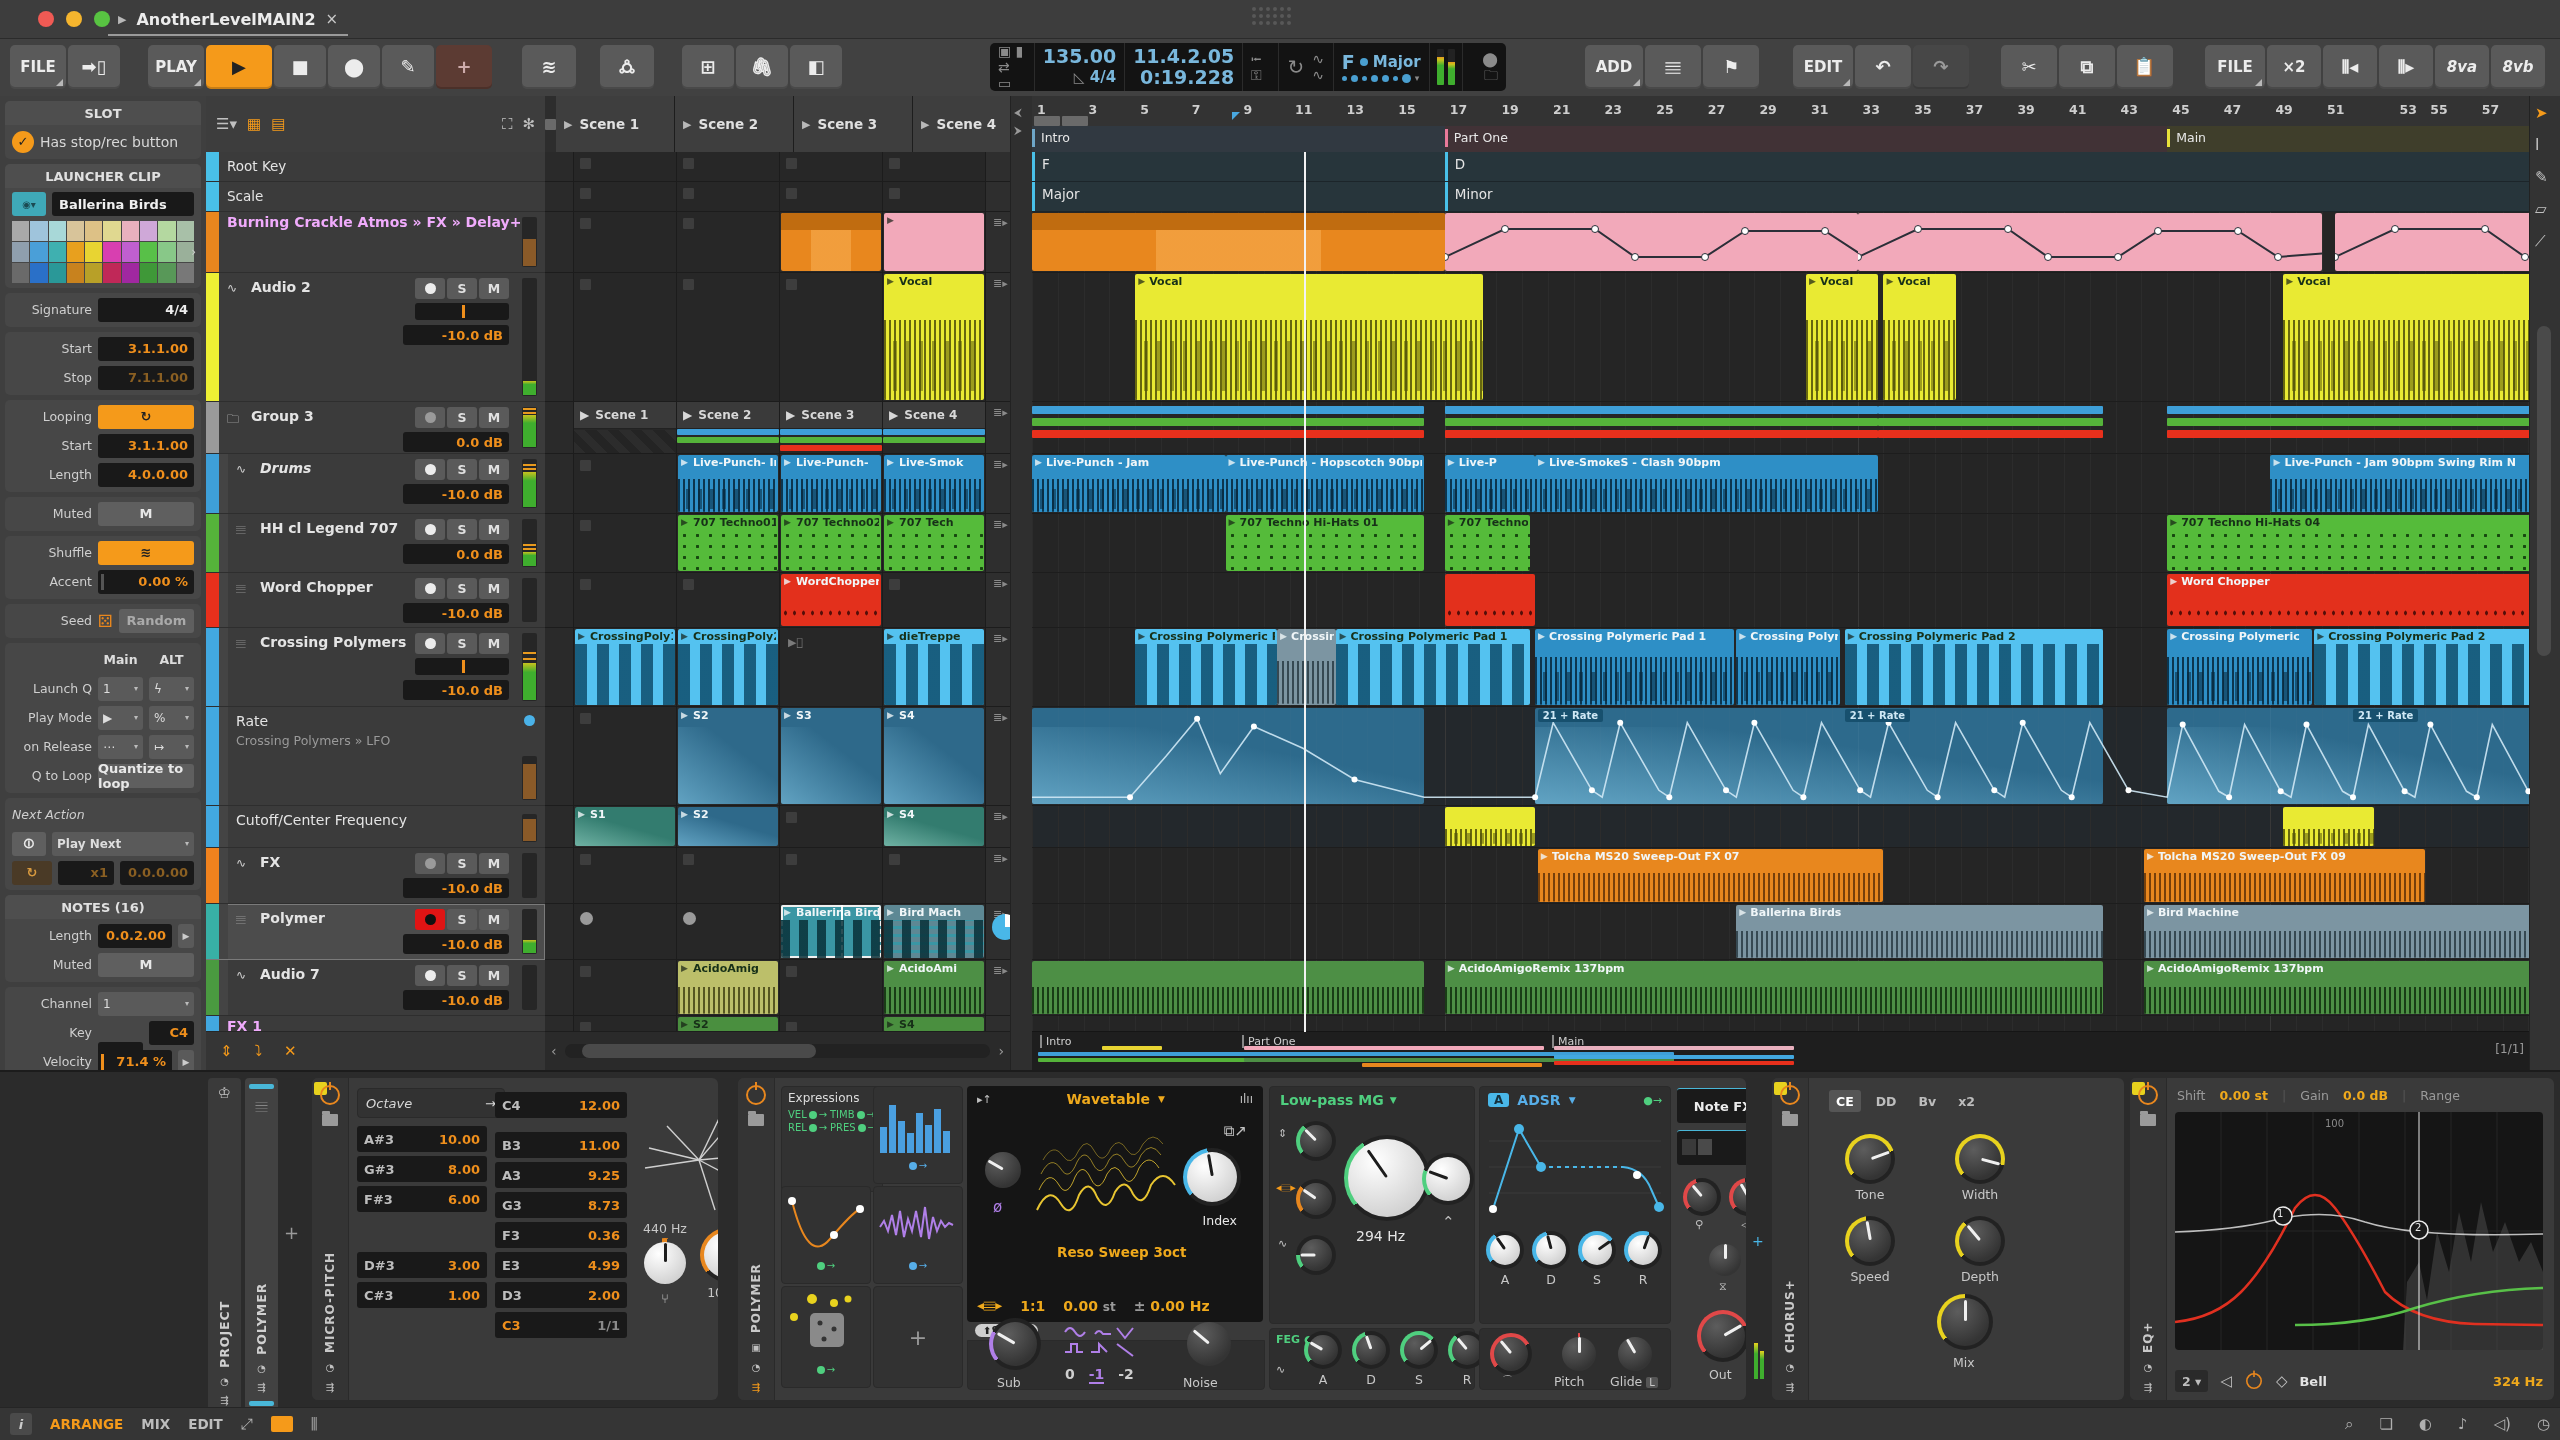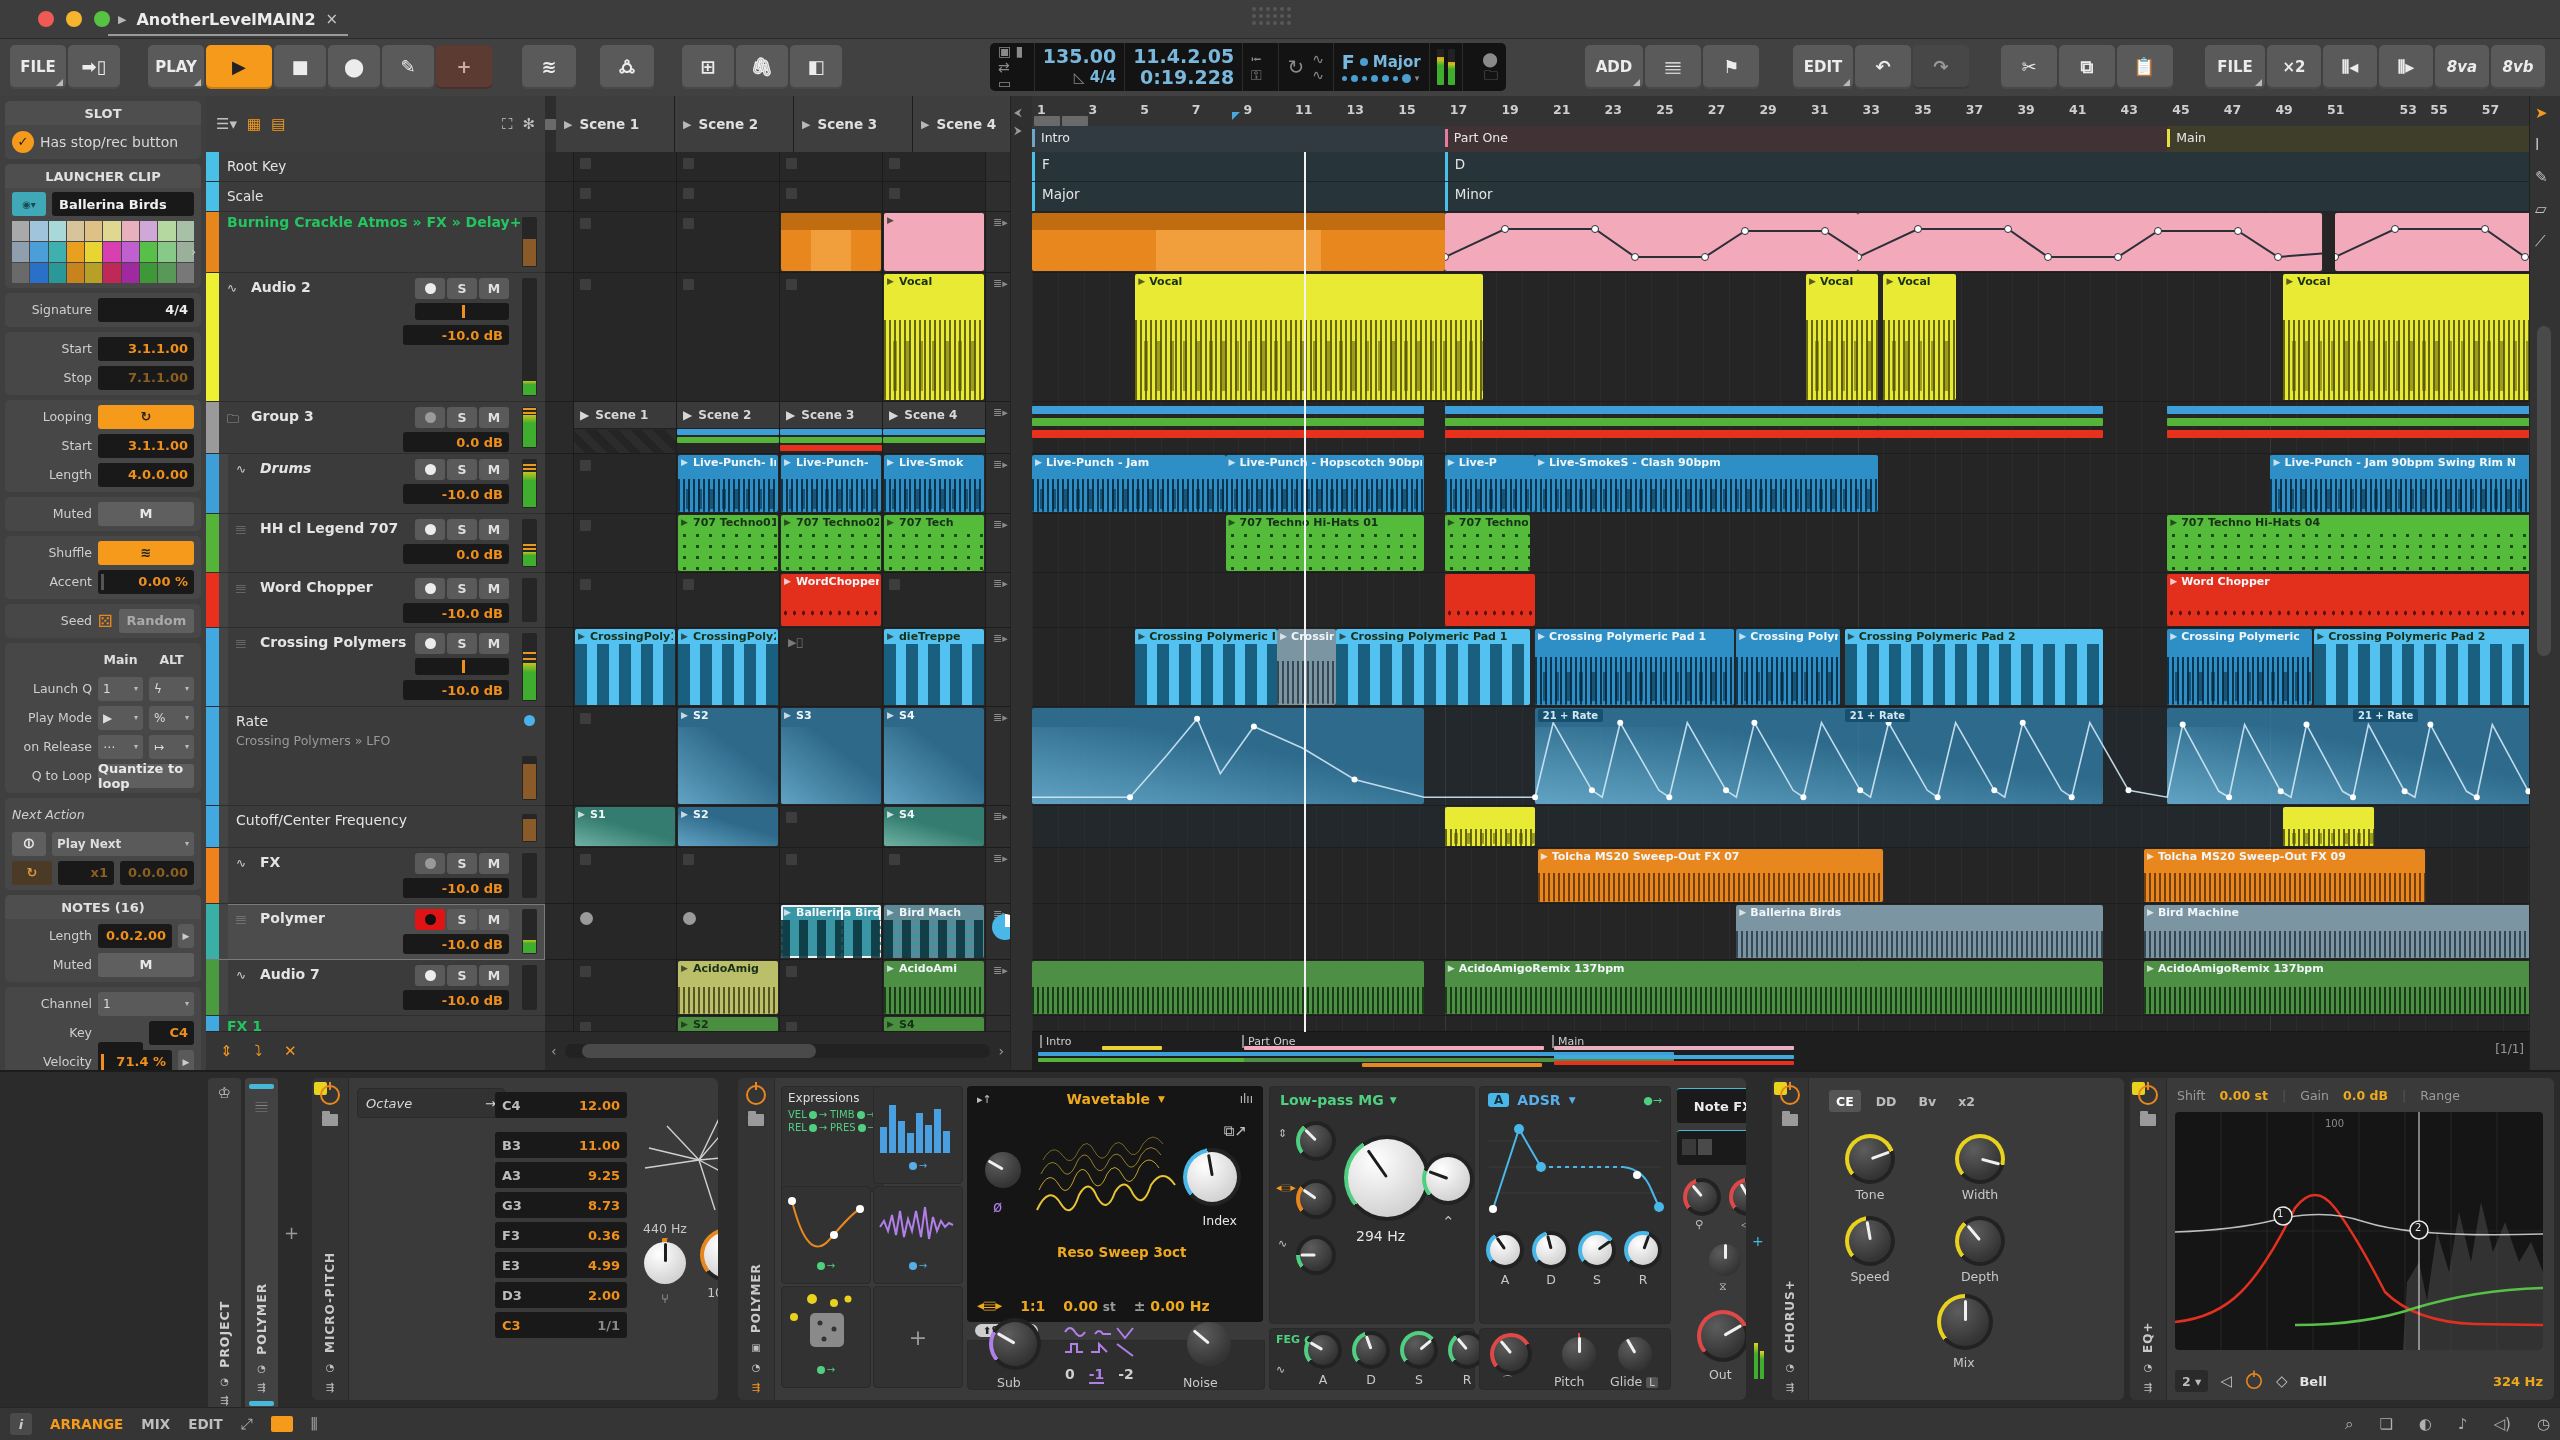--- a/index.html
+++ b/index.html
@@ -71,21 +71,21 @@
   #trackcol{position:absolute;left:206px;top:0;width:339px;height:100%;background:#3a3a3a}
   #tracktop{position:absolute;left:0;top:0;right:0;height:56px;background:#3d3d3d;border-bottom:1px solid #2b2b2b;display:flex;align-items:center;gap:10px;padding:0 10px}
   .oico{color:#f59a1a;font-size:15px}
   .gico2{color:#c0c0c0;font-size:15px}
   .trow{position:absolute;left:0;right:0;border-bottom:1px solid #2e2e2e;background:#3b3b3b;overflow:hidden}
   .trow.sel{background:#4c4c4c;outline:1px solid #7a7a7a;outline-offset:-1px}
   .trow .strip{position:absolute;left:0;top:0;bottom:0;width:13px}
   .trow .ind{position:absolute;left:13px;top:0;bottom:0;width:9px;background:#444}
   .trow .nm{position:absolute;top:6px;font-size:14px;font-weight:bold;color:#e4e4e4;white-space:nowrap}
   .trow .sub{position:absolute;top:26px;font-size:12.5px;color:#9a9a9a;white-space:nowrap}
-  .trow .nm.dim{color:#22c55e}
+  .trow .nm.dim{color:#f0abfc}
   .trow .tic{position:absolute;top:8px;font-size:12px;color:#cfcfcf}
   .smgrp{position:absolute;right:36px;top:5px;display:flex;gap:2px}
   .smb{width:30px;height:21px;background:#5a5a5a;border-radius:3px;display:flex;align-items:center;justify-content:center;font-size:12.5px;font-weight:bold;color:#e0e0e0}
   .smb .rc{width:11px;height:11px;border-radius:50%;background:#ececec}
   .smb .rc.dim{background:#9a9a9a}
   .smb.red{background:#e01414}.smb.red .rc{background:#111}
   .panbox{position:absolute;right:36px;top:30px;width:94px;height:17px;background:#191919;border-radius:3px}
   .panbox i{position:absolute;left:50%;top:2px;bottom:2px;width:3px;background:#ef8f1c}
   .volbox{position:absolute;right:36px;width:94px;height:20px;background:#191919;border-radius:3px;color:#ef8f1c;font-weight:bold;font-size:13px;display:flex;align-items:center;justify-content:flex-end;padding:0 6px}
   .tmeter{position:absolute;right:8px;top:5px;bottom:5px;width:15px;background:#262626;border-radius:2px;overflow:hidden}
@@ -1678,20 +1678,42 @@
         <span class="fold"></span>
         <span class="vl">MICRO-PITCH</span>
         <span class="gico2" style="font-size:10px">◔</span>
           <span class="gico2" style="font-size:10px">⇶</span>
       </div>
       <div class="dbody">
         <div class="cellbox" style="left:8px;top:10px;width:130px;height:28px;display:flex;align-items:center;justify-content:space-between;padding:0 8px;font-style:italic;font-size:13px">
           <span>Octave</span>
             <span>→</span>
         </div>
+        <div class="abs" style="left:8px;top:44px;width:130px" id="mp-left">
+            <div class="mpnote">
+              <span class="nn">A#3</span>
+              <span class="nv">10.00</span>
+            </div>
+            <div class="mpnote">
+              <span class="nn">G#3</span>
+              <span class="nv">8.00</span>
+            </div>
+            <div class="mpnote">
+              <span class="nn">F#3</span>
+              <span class="nv">6.00</span>
+            </div>
+            <div class="mpnote" style="margin-top: 40px;">
+              <span class="nn">D#3</span>
+              <span class="nv">3.00</span>
+            </div>
+            <div class="mpnote">
+              <span class="nn">C#3</span>
+              <span class="nv">1.00</span>
+            </div>
+          </div>
         <div class="abs" style="left:146px;top:10px;width:132px" id="mp-right">
             <div class="mpnote">
               <span class="nn">C4</span>
               <span class="nv">12.00</span>
             </div>
             <div class="mpnote" style="margin-top: 14px;">
               <span class="nn">B3</span>
               <span class="nv">11.00</span>
             </div>
             <div class="mpnote">

